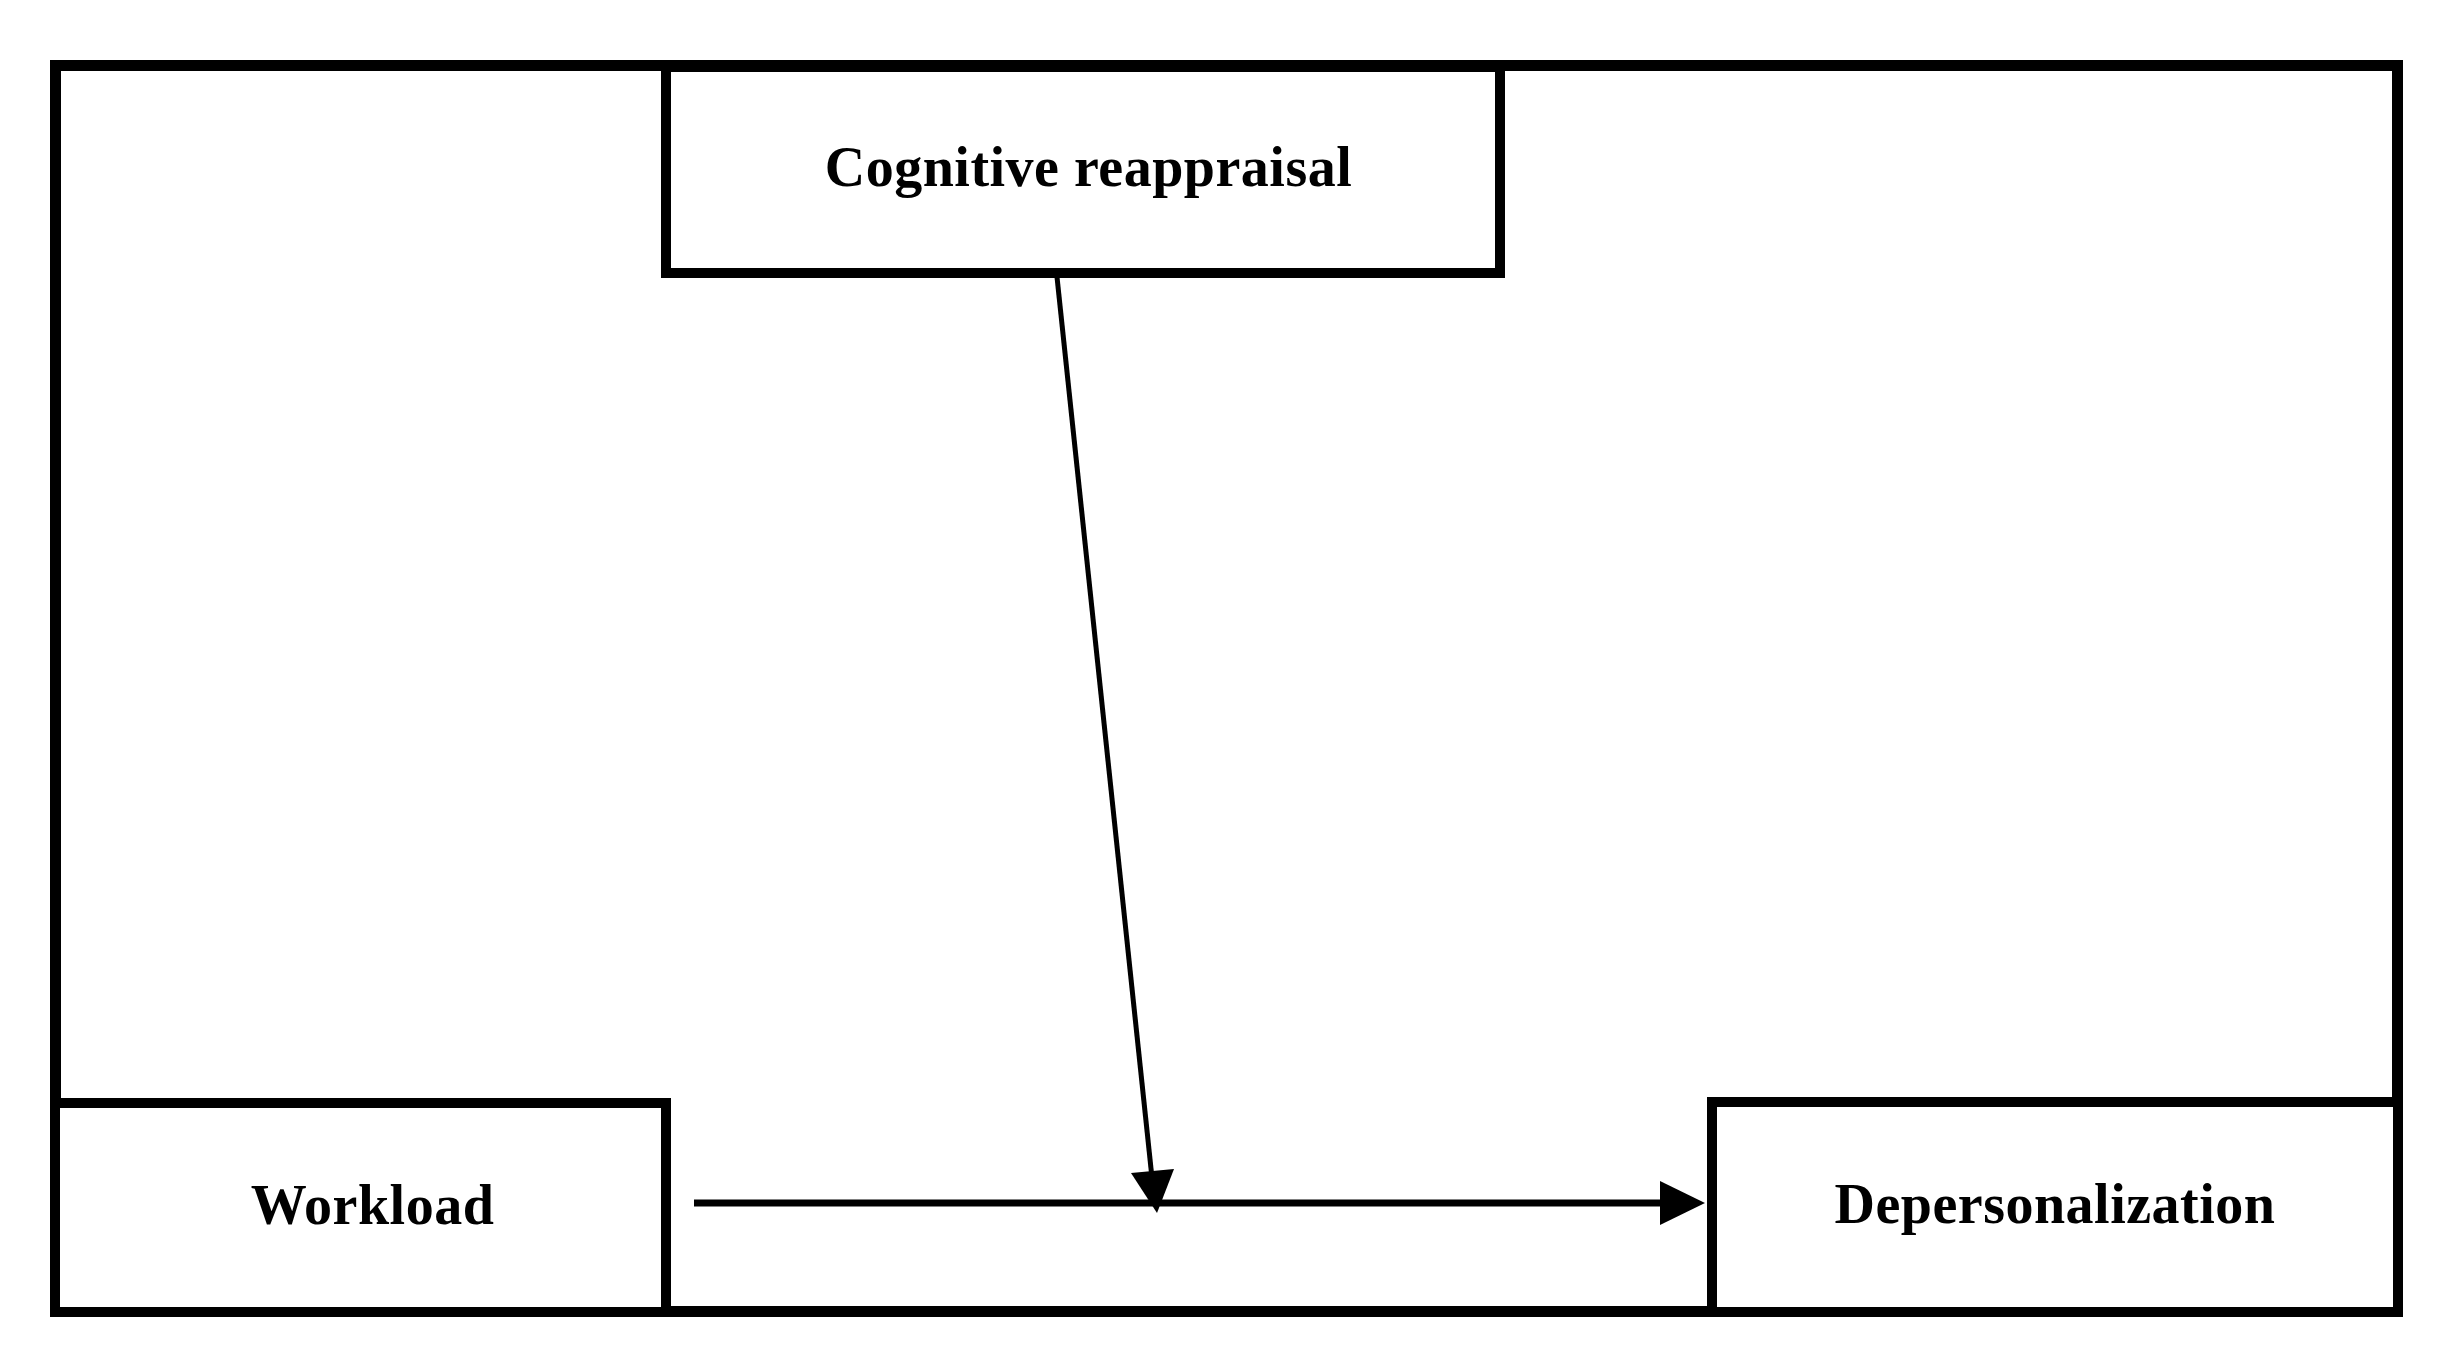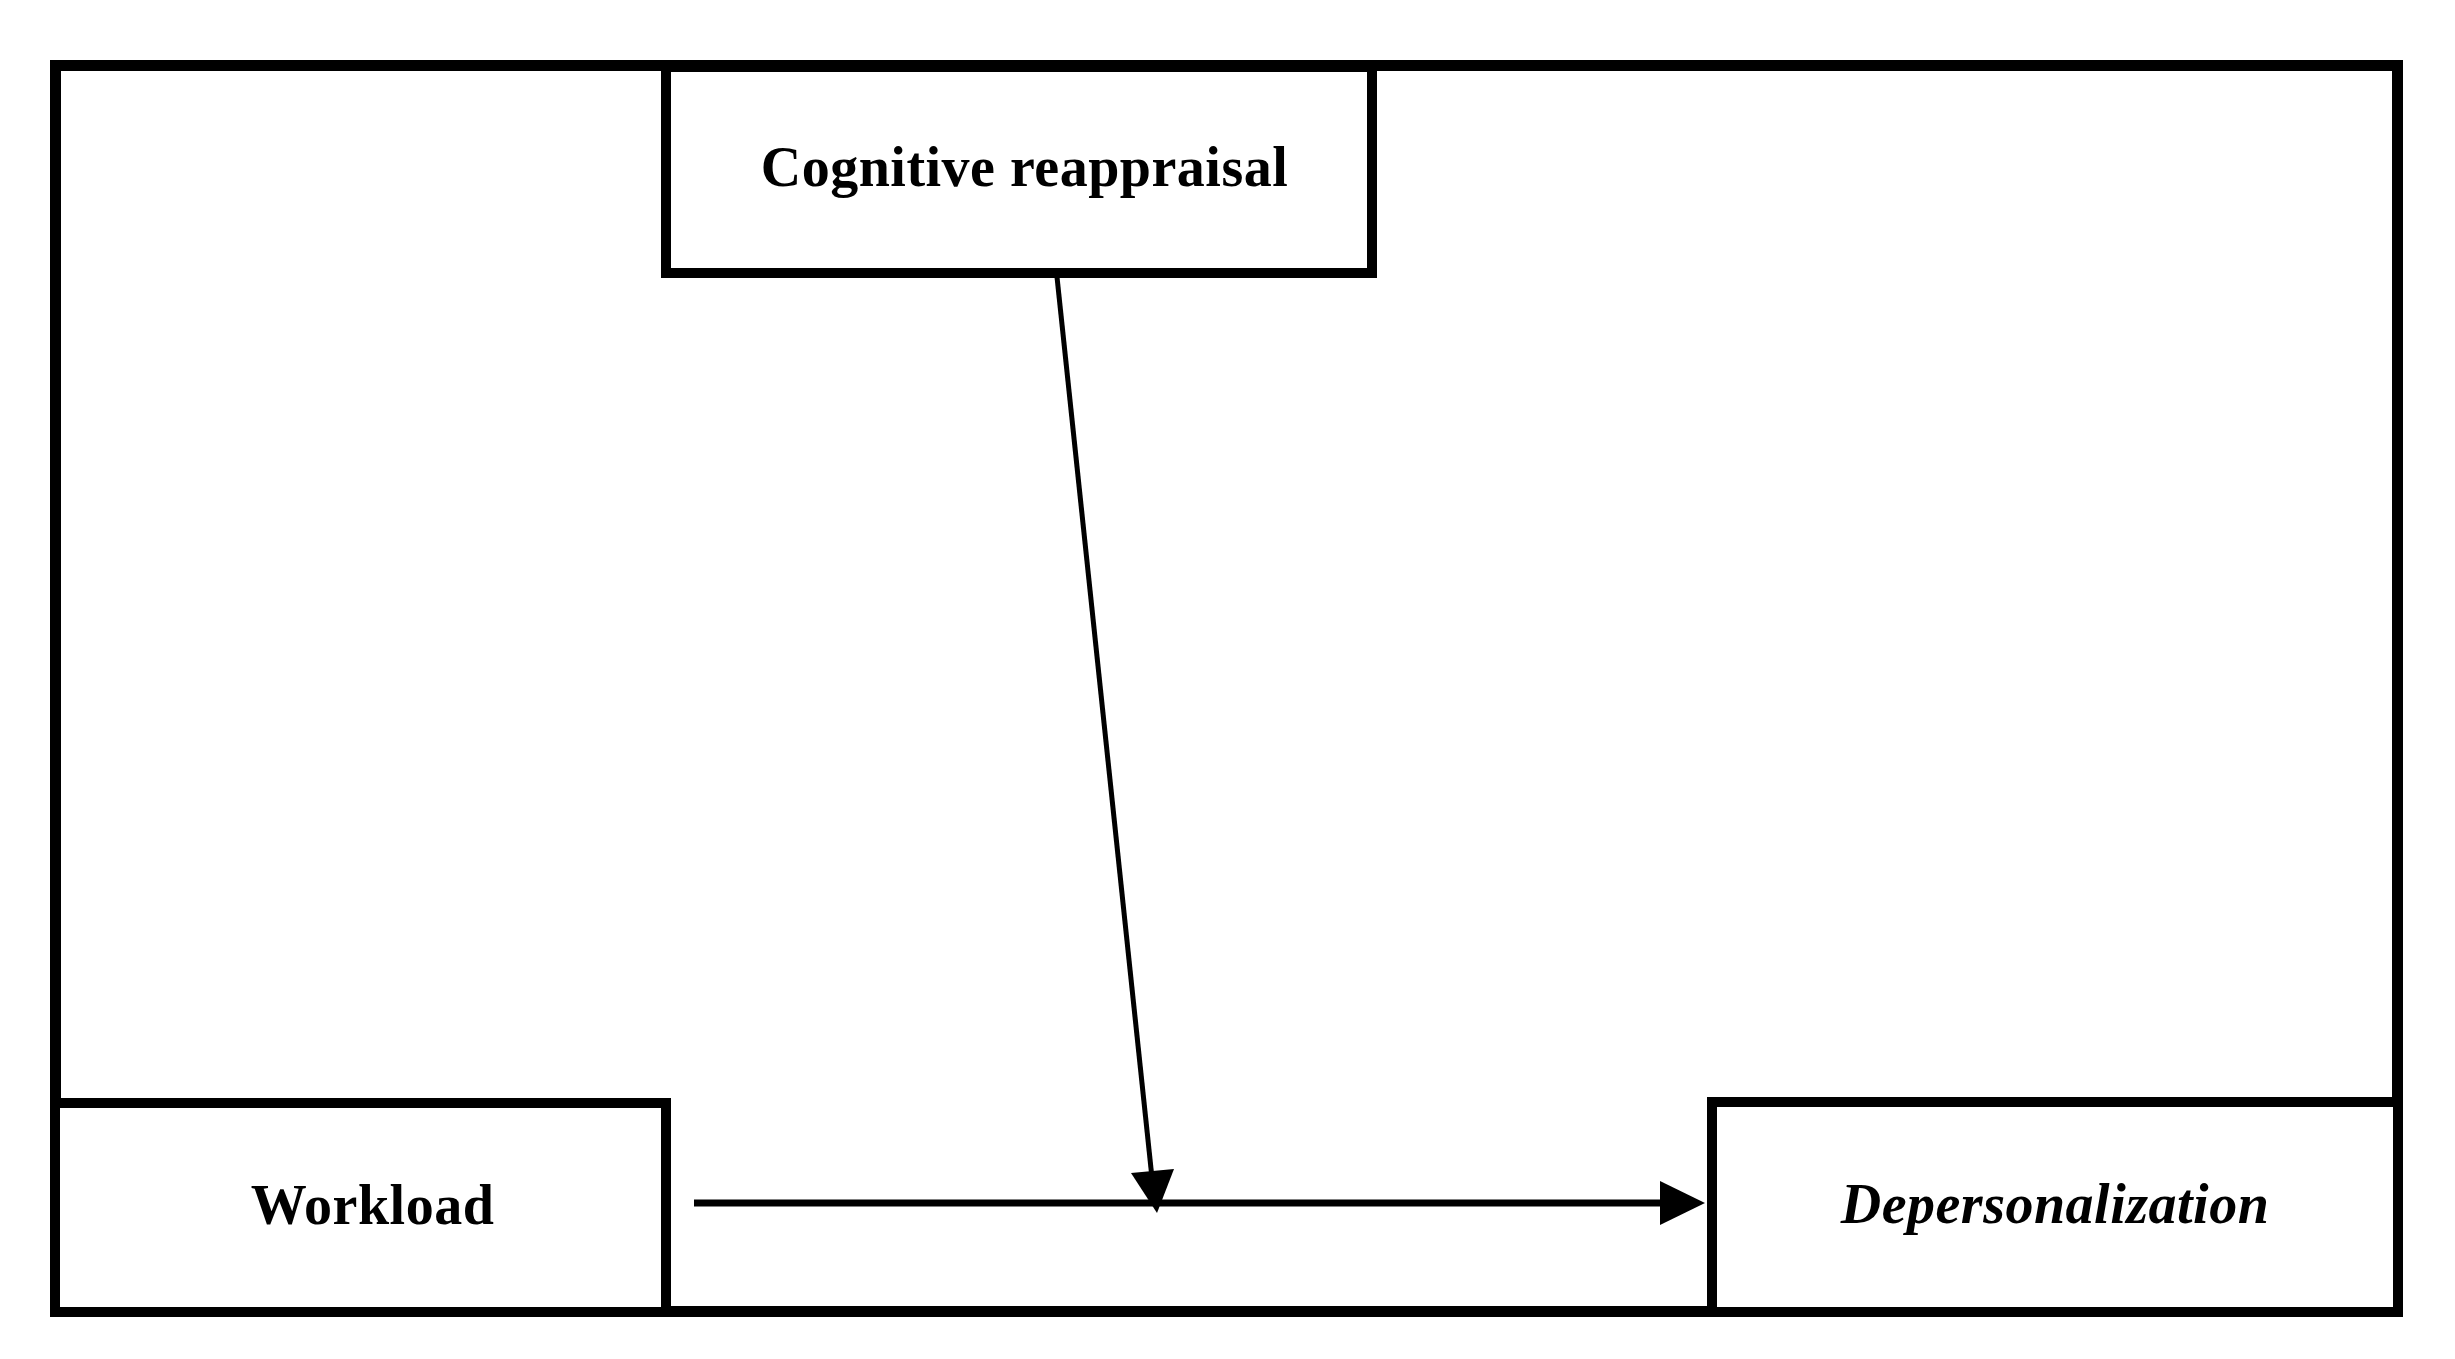--- a/index.html
+++ b/index.html
@@ -41,37 +41,36 @@
     font-size: 56px;
     font-weight: bold;
     letter-spacing: 0.5px;
     white-space: nowrap;
     line-height: 1;
     padding-bottom: 6px;
   }
   #box-moderator {
     left: 661px;
     top: 62px;
-    width: 716px;
+    width: 844px;
     height: 216px;
     padding-left: 11px;
   }
   #box-predictor {
     left: 50px;
     top: 1098px;
     width: 621px;
     height: 219px;
     padding-left: 24px;
   }
   #box-outcome {
     left: 1707px;
     top: 1097px;
     width: 696px;
     height: 220px;
-    font-style: italic;
   }
   #arrows {
     position: absolute;
     left: 0;
     top: 0;
     width: 2455px;
     height: 1359px;
     pointer-events: none;
   }
   #arrows line {

